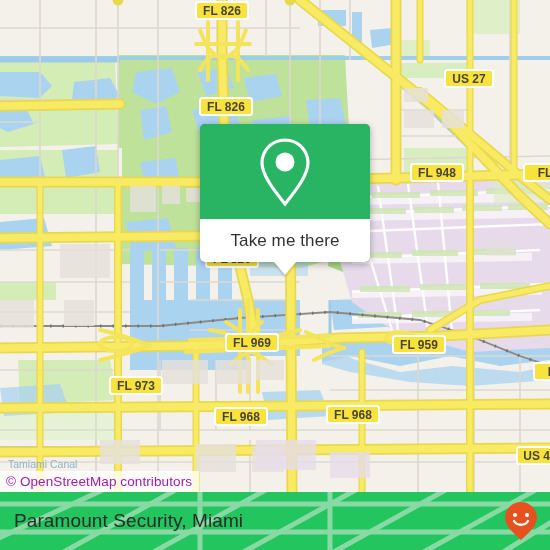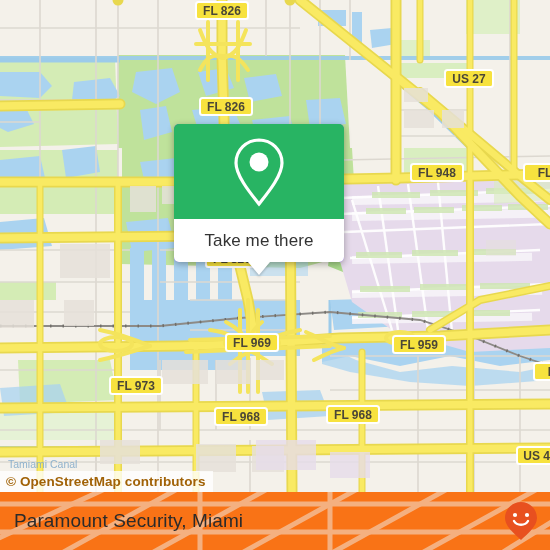--- a/index.html
+++ b/index.html
@@ -11,31 +11,30 @@
   #app{position:relative;width:550px;height:550px;overflow:hidden;background:#f2efe9;}
 
   
   #map{position:absolute;left:0;top:0;width:550px;height:492px;overflow:hidden;background:#f4f1ea;}
   #map svg{display:block;}
 
   
   .attrib{
     position:absolute;left:0;bottom:0;
     background:rgba(255,255,255,0.78);
-    font-size:13.5px;color:#a16207;
+    font-size:13.5px;color:#a21caf;
     padding:3px 7px 3px 6px;
     line-height:15px;
     letter-spacing:0.1px;
     white-space:nowrap;
-    font-weight:bold;
   }
 
   
   #popup{
-    position:absolute;left:174px;top:124px;width:170px;
+    position:absolute;left:200px;top:124px;width:170px;
     border-radius:5px;
     box-shadow:0 2px 7px rgba(0,0,0,0.33);
     background:#8b5cf6;
     overflow:visible;
   }
   #popup-green{
     background:#28b463;
     height:95px;border-radius:5px 5px 0 0;
     display:flex;align-items:center;justify-content:center;
   }
@@ -52,21 +51,21 @@
     width:0;height:0;
     border-left:11px solid transparent;
     border-right:11px solid transparent;
     border-top:13px solid #fff;
     filter:drop-shadow(0 2px 1px rgba(0,0,0,0.18));
   }
 
   
   #bottombar{
     position:absolute;left:0;top:492px;width:550px;height:58px;
-    background:#f97316;overflow:hidden;
+    background:#22c55e;overflow:hidden;
   }
   #bottombar .wm{position:absolute;left:0;top:0;opacity:.5;}
   #place-title{
     position:absolute;left:14px;top:50%;transform:translateY(-50%);
     font-size:19px;color:#2b2b2b;letter-spacing:0.1px;white-space:nowrap;
   }
   #brand{
     position:absolute;right:12px;top:50%;transform:translateY(-50%);
     display:flex;align-items:center;gap:2px;
   }

